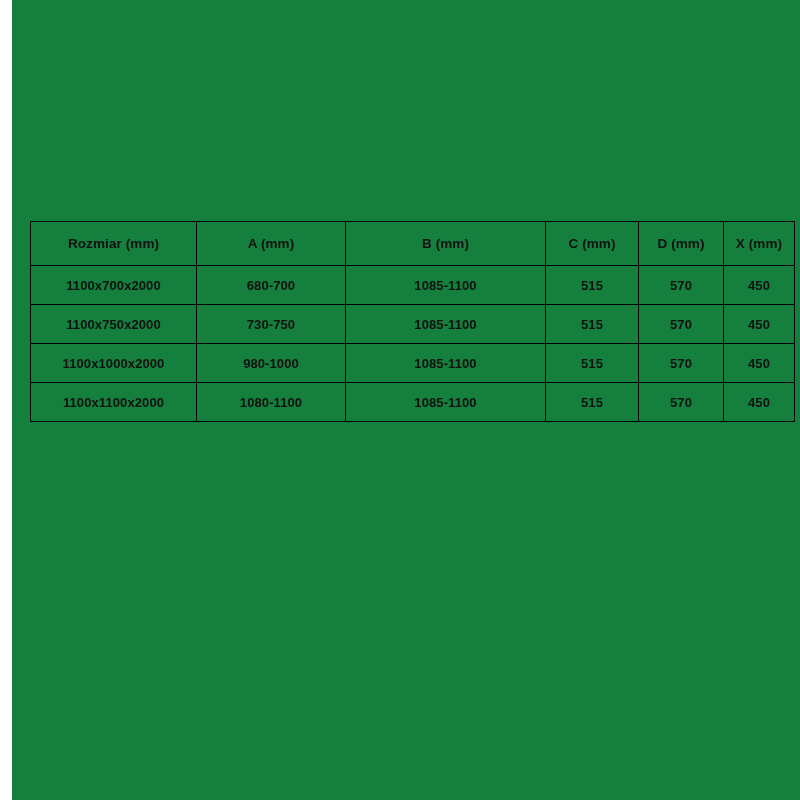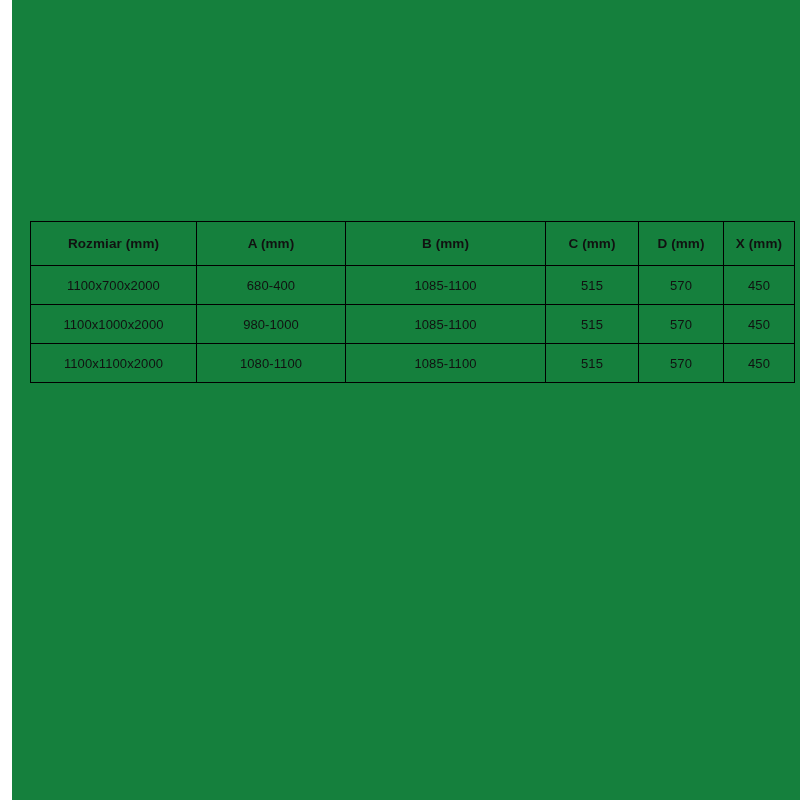--- a/index.html
+++ b/index.html
@@ -34,21 +34,21 @@
     table-layout: fixed;
   }
   table.spec td, table.spec th {
     border: 1px solid #000000;
     text-align: center;
     vertical-align: middle;
     font-size: 13px;
     color: #111111;
     padding: 0;
     height: 38px;
-    font-weight: normal;
+    font-weight: bold;
     letter-spacing: 0.1px;
   }
   table.spec thead th {
     height: 43px;
     font-size: 13.5px;
     font-weight: bold;
   }
   
   col.c0 { width: 166px; }
   col.c1 { width: 149px; }
@@ -79,21 +79,29 @@
           <th>A (mm)</th>
           <th>B (mm)</th>
           <th>C (mm)</th>
           <th>D (mm)</th>
           <th>X (mm)</th>
         </tr>
       </thead>
       <tbody>
         <tr>
           <td class="size-cell">1100x700x2000</td>
-          <td>680-400</td>
+          <td>680-700</td>
+          <td>1085-1100</td>
+          <td>515</td>
+          <td>570</td>
+          <td>450</td>
+        </tr>
+        <tr>
+          <td class="size-cell">1100x750x2000</td>
+          <td>730-750</td>
           <td>1085-1100</td>
           <td>515</td>
           <td>570</td>
           <td>450</td>
         </tr>
         <tr>
           <td class="size-cell">1100x1000x2000</td>
           <td>980-1000</td>
           <td>1085-1100</td>
           <td>515</td>

